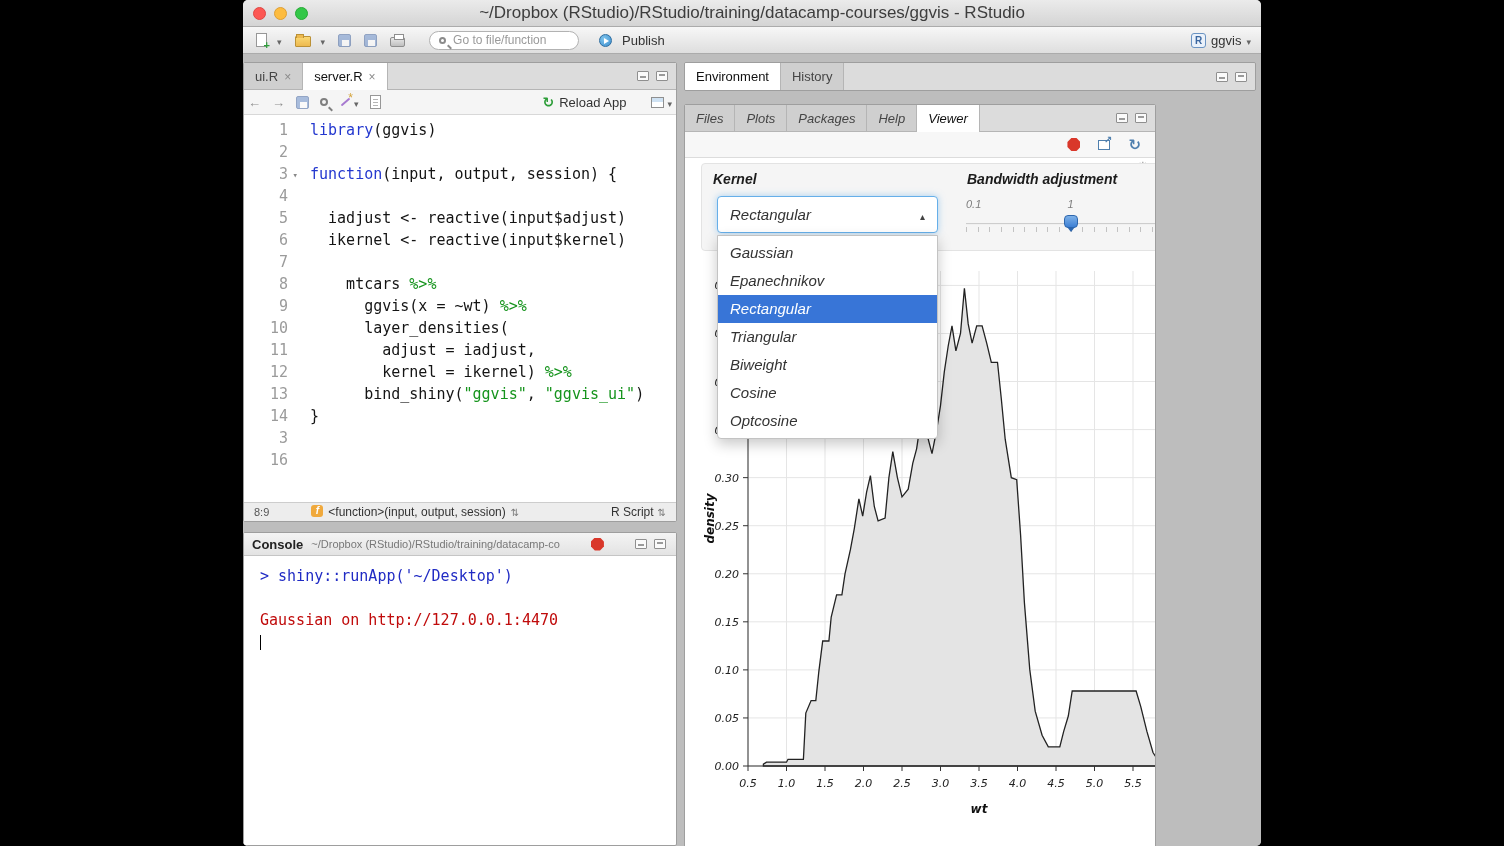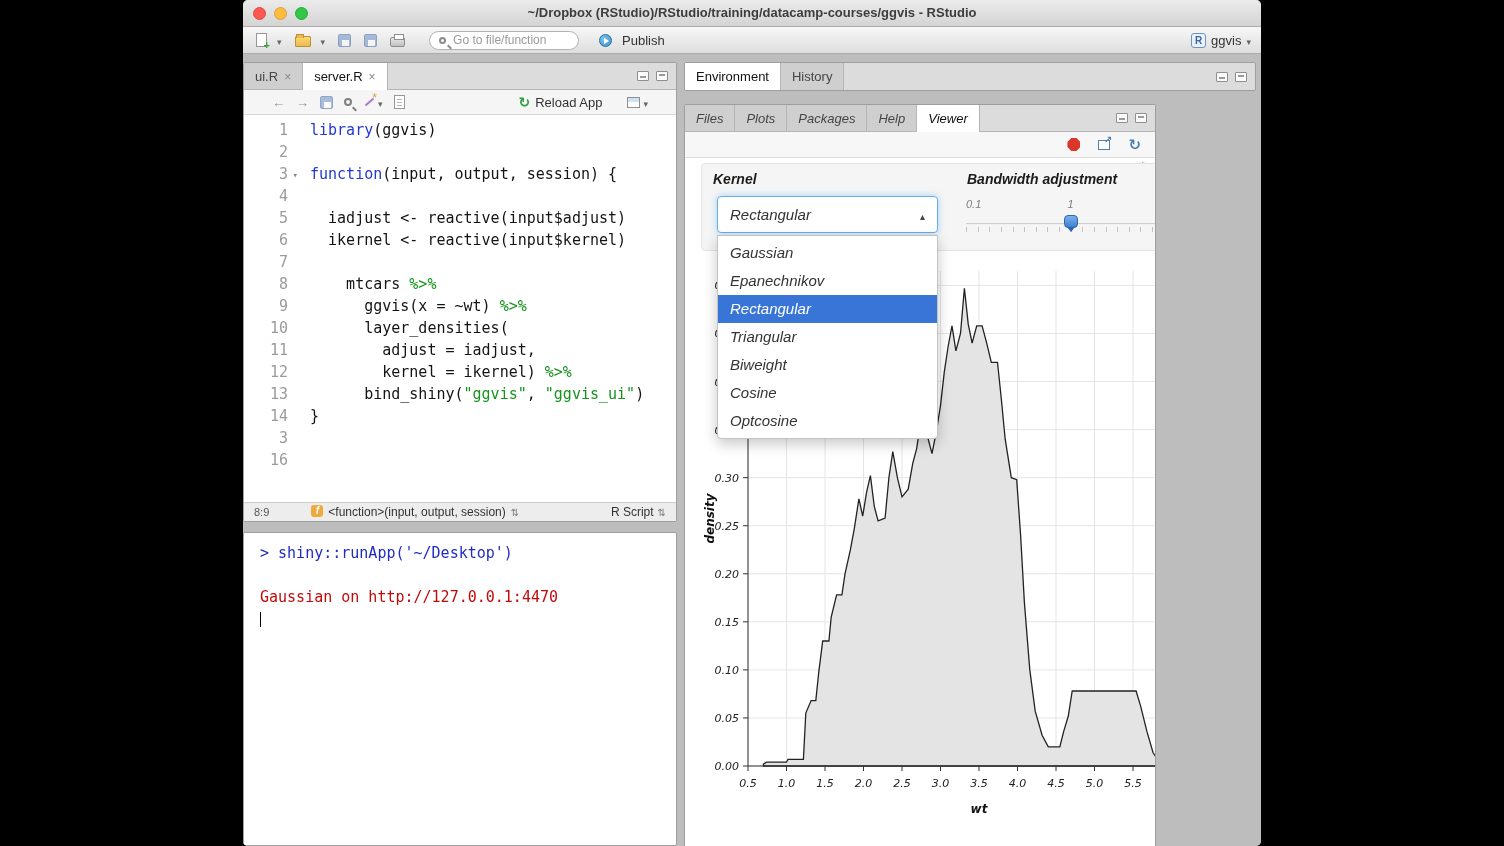--- a/index.html
+++ b/index.html
@@ -19,21 +19,21 @@
   .titlebar {
     position:relative; height:27px;
     background:linear-gradient(#ebebeb,#d4d4d4);
     border-bottom:1px solid #ababab;
   }
   .traffic { position:absolute; left:10px; top:7px; display:flex; gap:8px; }
   .tl { width:13px; height:13px; border-radius:50%; display:inline-block; }
   .tl.red   { background:#fc5753; border:1px solid #df4744; }
   .tl.yel   { background:#fdbc40; border:1px solid #de9f34; }
   .tl.grn   { background:#33c748; border:1px solid #27aa35; }
-  .title { text-align:center; line-height:26px; font-size:13px; color:#3d3d3d; font-weight:bold; }
+  .title { text-align:center; line-height:26px; font-size:17px; color:#3d3d3d; font-weight:normal; }
   
   .main-toolbar {
     height:27px; background:linear-gradient(#f7f7f7,#dedede);
     border-bottom:1px solid #ababab;
     display:flex; align-items:center; padding:0 10px; gap:7px;
   }
   .tbtn { display:inline-flex; align-items:center; gap:10px; padding:2px 3px; border-radius:3px; }
   .cdown::before { content:"▾"; font-size:9px; color:#666; }
   .cup::before { content:"▴"; font-size:10px; color:#444; }
   .ic-doc { width:11px; height:14px; background:#fff; border:1px solid #979797; position:relative; display:inline-block; }
@@ -69,21 +69,21 @@
   .tabs { display:flex; }
   .tab { display:flex; align-items:center; gap:6px; padding:12px 11px; font-size:13px; color:#454545; background:#cfcfcf; border-right:1px solid #b5b5b5; }
   .tab.active { background:#fff; color:#111; position:relative; }
   .tab.active::after { content:""; position:absolute; left:0; right:0; bottom:-1px; height:1px; background:#fff; }
   .tabx::before { content:"×"; color:#8a8a8a; font-size:12px; }
   .pane-btns { margin-left:auto; display:flex; align-items:center; gap:7px; padding-right:8px; }
   .pb { width:12px; height:10px; border:1px solid #8f8f8f; background:#fafafa; display:inline-block; position:relative; border-radius:1px;}
   .pb.min::after { content:""; position:absolute; left:2px; right:2px; bottom:2px; border-top:2px solid #9a9a9a; }
   .pb.max::after { content:""; position:absolute; left:2px; right:2px; top:2px; border-top:2px solid #9a9a9a; }
   
-  .ed-toolbar { height:25px; background:#f5f5f5; border-bottom:1px solid #d8d8d8; display:flex; align-items:center; gap:11px; padding:0 28px; font-size:13px; color:#333; }
+  .ed-toolbar { height:25px; background:#f5f5f5; border-bottom:1px solid #d8d8d8; display:flex; align-items:center; gap:11px; padding:0 4px; font-size:13px; color:#333; }
   .gi { color:#8f8f8f; font-size:13px; }
   .i-back::before { content:"←"; }
   .i-fwd::before  { content:"→"; }
   .ic-magdoc { width:8px; height:8px; border:2px solid #7f7f7f; border-radius:50%; position:relative; display:inline-block; }
   .ic-magdoc::after { content:""; position:absolute; width:5px; height:2px; background:#7f7f7f; transform:rotate(45deg); left:6px; top:8px; }
   .ic-wand { width:13px; height:13px; position:relative; display:inline-block; }
   .ic-wand::before { content:""; position:absolute; left:1px; top:5px; width:11px; height:2px; background:#a77ad0; transform:rotate(-40deg); border-radius:1px; }
   .ic-wand::after { content:"*"; position:absolute; right:-1px; top:-5px; color:#d5a43c; font-size:12px; }
   .ic-page { width:11px; height:14px; background:#fff; border:1px solid #979797; display:inline-block; position:relative; }
   .ic-page::after { content:""; position:absolute; left:2px; top:3px; right:2px; height:7px;
@@ -270,20 +270,29 @@
           <span class="updown"></span>
         </span>
         <span class="doc-type">
           <span>R Script</span>
           <span class="updown"></span>
         </span>
       </div>
     </div>
 
     <div class="pane" id="console-pane">
+      <div class="con-header">
+        <span class="con-title">Console</span>
+        <span class="con-path">~/Dropbox (RStudio)/RStudio/training/datacamp-co</span>
+        <span class="stop" style="margin-left:auto"></span>
+        <div class="pane-btns" style="padding-right:2px">
+          <span class="pb min"></span>
+          <span class="pb max"></span>
+        </div>
+      </div>
       <div class="con-body">
         <div>
             <div class="con-line con-input">&gt; shiny::runApp('~/Desktop')</div>
             <div class="con-line con-blank">&nbsp;</div>
             <div class="con-line con-message">Gaussian on http://127.0.0.1:4470</div>
           </div>
         <div class="con-line"><span class="caret"></span></div>
       </div>
     </div>
 

